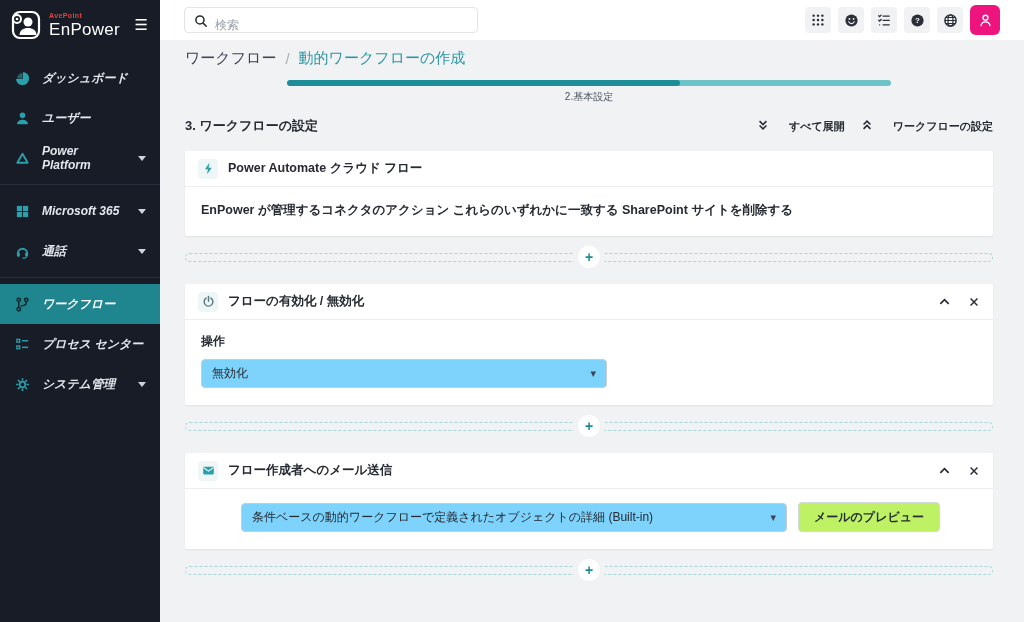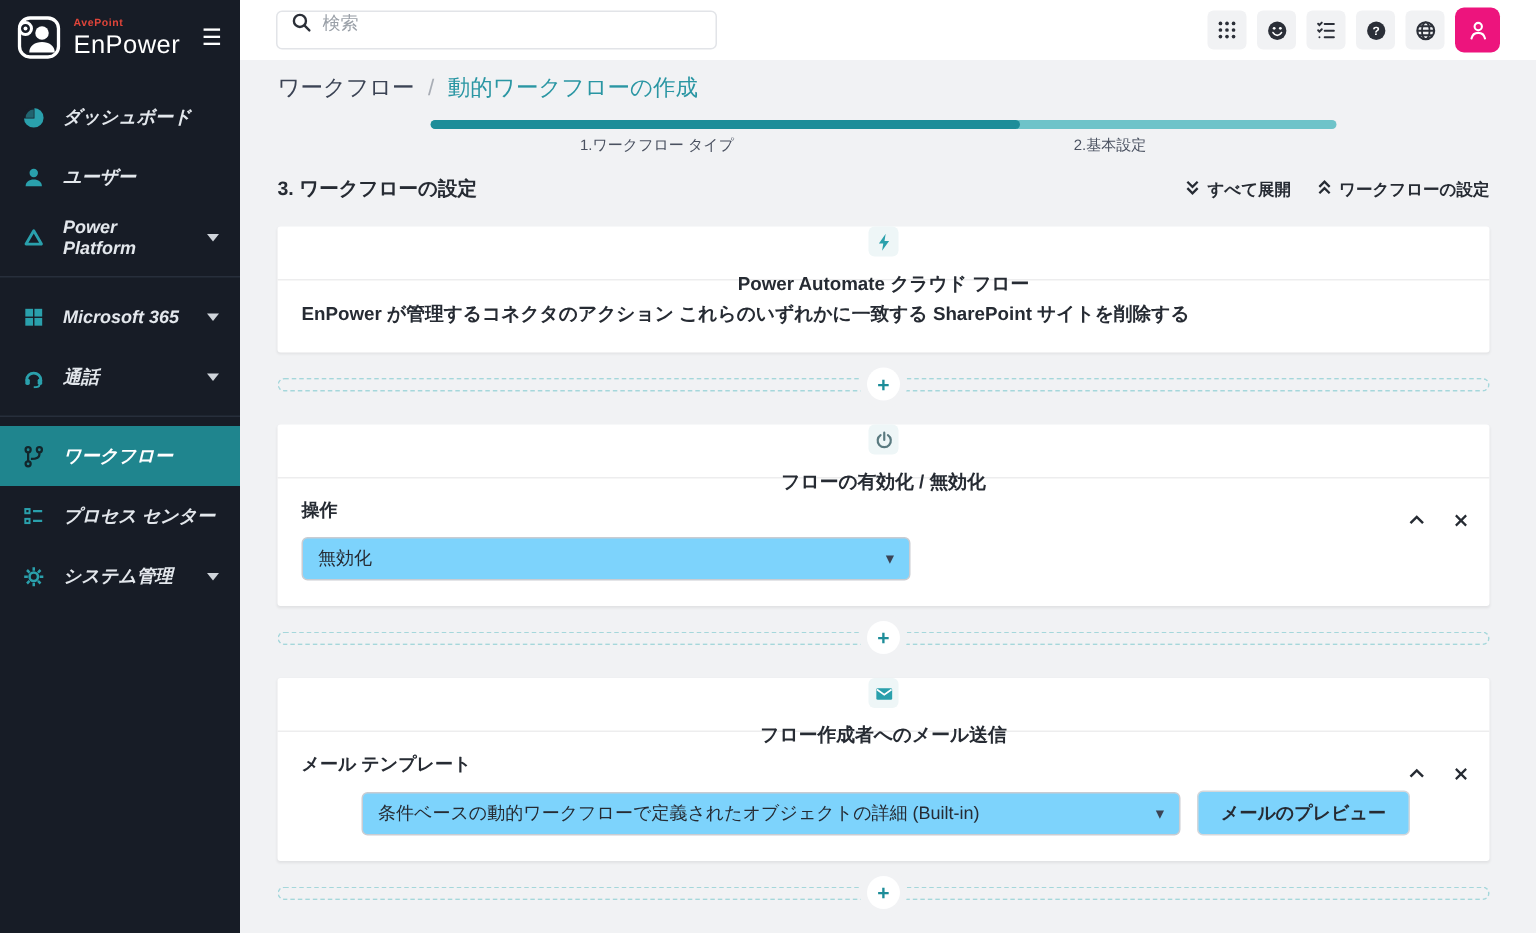--- a/index.html
+++ b/index.html
@@ -17,21 +17,21 @@
   .nav { margin-top:6px;font-style:italic; }
   .nav-item { height:40px; display:flex; align-items:center; gap:12px; padding:0 14px; font-size:12px; font-weight:600; color:#e3e7ec; cursor:pointer; }
   .nav-item .nav-icon { width:16px; height:16px; display:flex; align-items:center; justify-content:center; flex-shrink:0; }
   .nav-item.active { background:#1f858e; color:#ffffff; }
   .nav-caret { margin-left:auto; width:0; height:0; border-left:4px solid transparent; border-right:4px solid transparent; border-top:5px solid #cfd4da; }
   .nav-divider { height:1px; background:#272e3b; margin:6px 0; }
 
   
   .main { flex:1; display:flex; flex-direction:column; min-width:0; }
   .topbar { height:40px; background:#fff; display:flex; align-items:center; padding:0 24px; flex-shrink:0; }
-  .search-box { width:294px; height:26px; border:1px solid #e2e4e8; border-radius:4px; display:flex; align-items:flex-start; gap:7px; padding:0 9px; background:#fff; }
+  .search-box { width:294px; height:26px; border:1px solid #e2e4e8; border-radius:4px; display:flex; align-items:flex-end; gap:7px; padding:0 9px; background:#fff; }
   .search-box input { border:none; outline:none; flex:1; font-size:12px; color:#3b4354; font-family:inherit; background:transparent; }
   .search-box input::placeholder { color:#9aa0a8; }
   .topbar-icons { margin-left:auto; display:flex; align-items:center; gap:7px; }
   .icon-btn { width:26px; height:26px; background:#f1f2f4; border-radius:4px; display:flex; align-items:center; justify-content:center; cursor:pointer; }
   .avatar-btn { width:30px; height:30px; background:#ed147d; border-radius:6px; display:flex; align-items:center; justify-content:center; cursor:pointer; }
 
   .content { flex:1; padding:9px 31px 0 25px; overflow:hidden; }
 
   .breadcrumb { display:flex; align-items:center; gap:9px; font-size:15px; font-weight:500; }
   .bc-parent { color:#3b4354; cursor:pointer; }
@@ -40,37 +40,37 @@
 
   .progress-wrap { width:604px; margin:12px auto 0; }
   .progress-bar { height:6px; border-radius:3px; background:#6ec3c9; overflow:hidden; }
   .progress-fill { height:100%; width:65%; background:#1d8d99; border-radius:3px; }
   .progress-labels { display:flex; margin-top:4px; }
   .progress-labels span { flex:1; text-align:center; font-size:10px; color:#4a5160; }
 
   .section-header { display:flex; align-items:center; margin-top:13px; }
   .section-title { font-size:13px; font-weight:700; color:#262b33; }
   .section-actions { margin-left:auto; display:flex; gap:16px; }
-  .link-action { display:flex; align-items:center; gap:4px; font-size:11px; font-weight:700; color:#262b33; cursor:pointer; }
+  .link-action { display:flex; align-items:center; gap:20px; font-size:11px; font-weight:700; color:#262b33; cursor:pointer; }
 
   .card { background:#fff; border-radius:2px; box-shadow:0 1px 2px rgba(0,0,0,.07); margin-top:16px; }
-  .card-header { height:36px; display:flex; align-items:center; gap:10px; padding:0 13px; border-bottom:1px solid #ededee;flex-direction:column; }
+  .card-header { height:36px; display:flex; align-items:center; gap:10px; padding:0 13px; border-bottom:1px solid #ededee; }
   .step-icon { width:20px; height:20px; border-radius:4px; background:#eef6f7; display:flex; align-items:center; justify-content:center; flex-shrink:0; }
   .card-title { font-size:12.5px; font-weight:700; color:#262b33; }
   .header-actions { margin-left:auto; display:flex; align-items:center; gap:17px; }
   .hdr-icon { cursor:pointer; display:flex; align-items:center; }
   .card-body { padding:13px 16px 17px; }
   .desc-text { font-size:12.5px; font-weight:700; color:#262b33; }
   .field-label { font-size:12px; font-weight:700; color:#262b33; margin-bottom:9px; }
   .select-box { height:29px; border:1px solid #c9ccd2; border-radius:4px; background:#7dd3fc; display:flex; align-items:center; justify-content:space-between; padding:0 10px; font-size:12px; color:#262b33; cursor:pointer; }
   .select-caret { color:#3b4354; font-size:11px; margin-left:10px; }
   .w-med { width:406px; }
   .w-lg { width:546px; }
   .body-row { display:flex; align-items:center; gap:11px;padding-left:40px; }
-  .btn { height:30px; padding:0 15px; border:1px solid #d4d7db; border-radius:4px; background:#7dd3fc; font-size:12px; font-weight:700; color:#262b33; font-family:inherit; cursor:pointer; }
+  .btn { height:30px; padding:0 15px; border:1px solid #d4d7db; border-radius:4px; background:#bef264; font-size:12px; font-weight:700; color:#262b33; font-family:inherit; cursor:pointer; }
 
   .connector { position:relative; height:22px; margin:10px 0 0; display:flex; align-items:center; }
   .connector-line { flex:1; height:9px; border:1px dashed #a5d7db; border-radius:5px; }
   .plus-circle { position:absolute; left:50%; top:50%; transform:translate(-50%,-50%); width:22px; height:22px; background:#fff; border-radius:50%; display:flex; align-items:center; justify-content:center; color:#1d8d99; font-size:14px; font-weight:700; box-shadow:0 0 0 5px #f1f2f4, 0 1px 3px rgba(0,0,0,.25); cursor:pointer; }
 </style>
 </head>
 <body>
 
 <div class="app">
 
@@ -253,21 +253,20 @@
         <span class="bc-parent">ワークフロー</span>
         <span class="bc-sep">/</span>
         <span class="bc-current">動的ワークフローの作成</span>
       </div>
 
       <div class="progress-wrap">
         <div class="progress-bar">
           <div class="progress-fill"></div>
         </div>
         <div class="progress-labels">
-          <span>1.ワークフロー タイプ</span>
           <span>2.基本設定</span>
         </div>
       </div>
 
       <div class="section-header">
         <span class="section-title">3. ワークフローの設定</span>
         <div class="section-actions">
           <span class="link-action">
             <span><svg viewBox="0 0 14 14" width="12" height="12">
                   <path d="M3 2.5l4 4 4-4M3 7.5l4 4 4-4" fill="none" stroke="#262b33" stroke-width="1.8"></path>
@@ -358,21 +357,20 @@
                 </svg>
               </span>
             <span class="hdr-icon">
                 <svg viewBox="0 0 14 14" width="12" height="12">
                   <path d="M3 3l8 8M11 3l-8 8" stroke="#262b33" stroke-width="1.7"></path>
                 </svg>
               </span>
           </span>
         </div>
         <div class="card-body">
-          <div class="field-label">メール テンプレート</div>
           <div class="body-row">
             <div class="select-box w-lg">
               <span>条件ベースの動的ワークフローで定義されたオブジェクトの詳細 (Built-in)</span>
               <span class="select-caret">▾</span>
             </div>
             <button class="btn">メールのプレビュー</button>
           </div>
         </div>
       </div>
 

